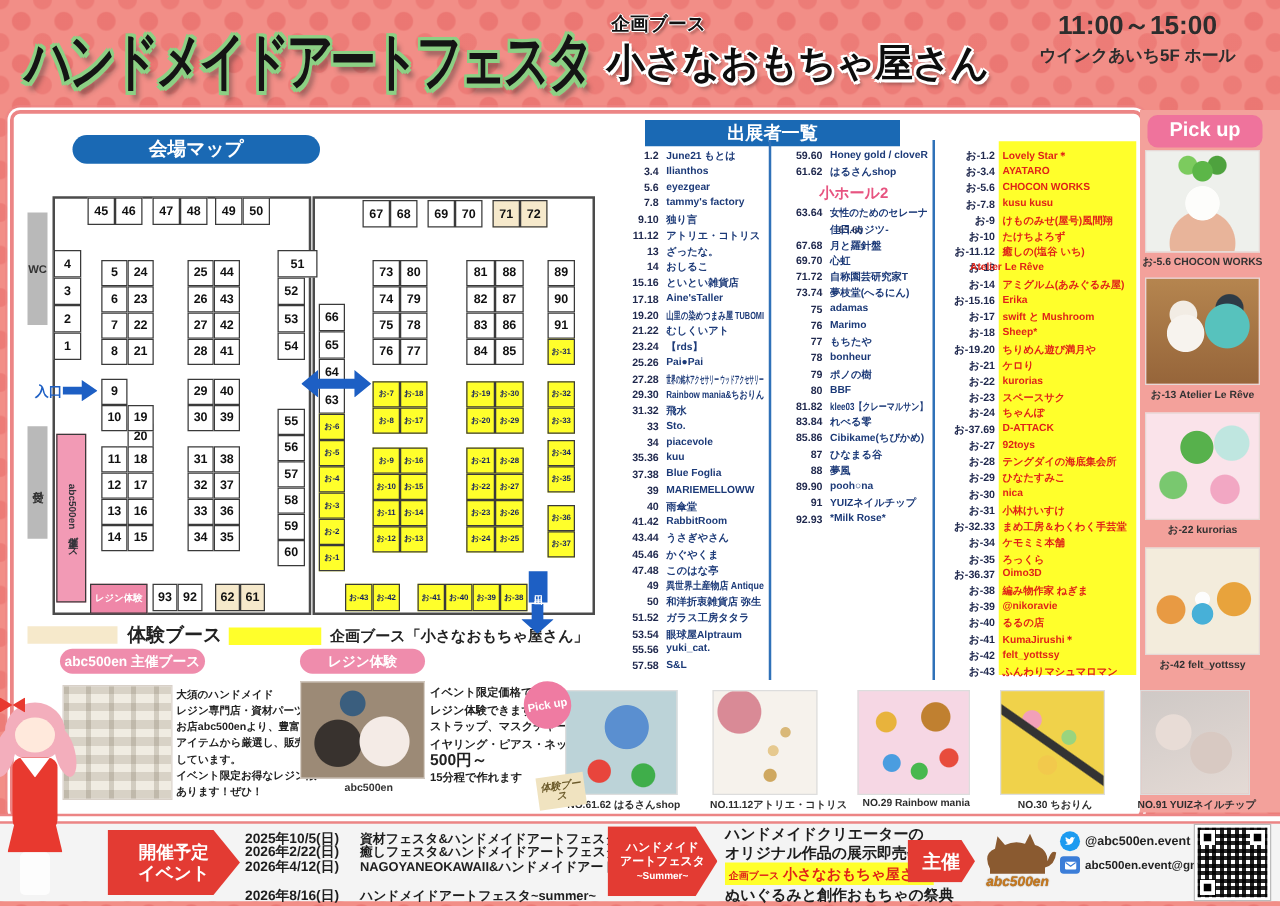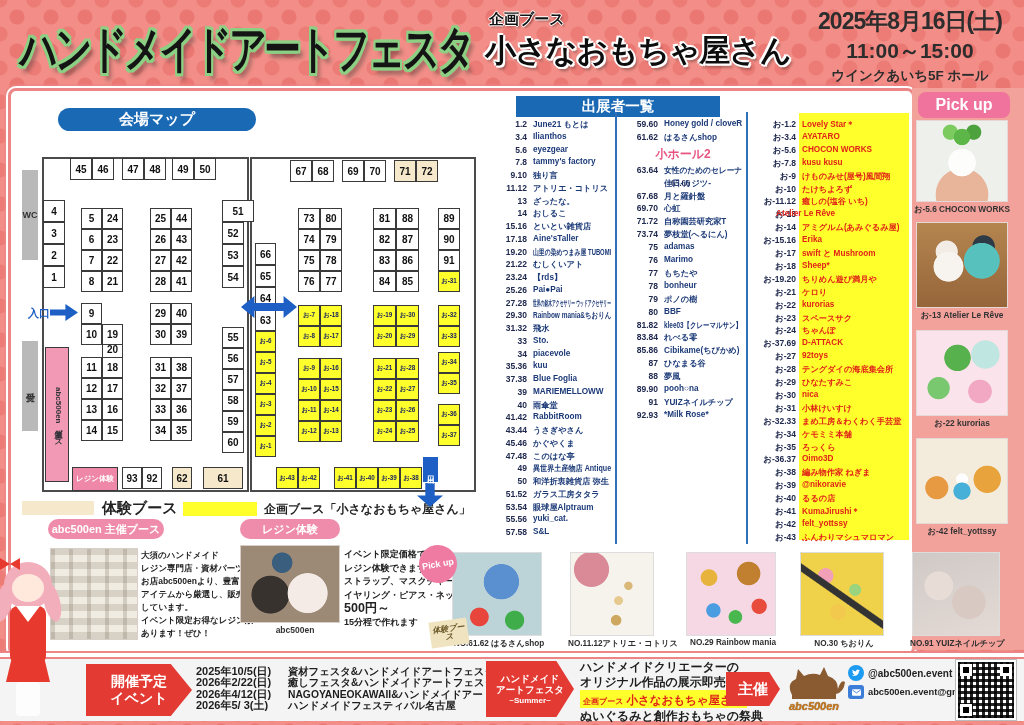--- a/index.html
+++ b/index.html
@@ -121,21 +121,20 @@
   .mascot .skirt{position:absolute;left:8px;top:104px;width:44px;height:22px;background:#e8392f;clip-path:polygon(12% 0,88% 0,100% 100%,0 100%);}
   .mascot .legs{position:absolute;left:18px;top:126px;width:24px;height:34px;background:#fdfdfd;border-radius:4px;}
 </style>
 </head>
 <body>
 
 <div class="abs main-title">ハンドメイドアートフェスタ</div>
 <div class="abs sub-label">企画ブース</div>
 <div class="abs sub-title">小さなおもちゃ屋さん</div>
 <div class="abs hdate">
-  <div class="d1">2025年8月16日(土)</div>
   <div class="d2">11:00～15:00</div>
   <div class="d3">ウインクあいち5F ホール</div>
 </div>
 
 <div class="abs panel"></div>
 <div class="abs pickup-strip"></div>
 
 <div class="abs bluehead map-head">会場マップ</div>
 <div class="abs bluehead exh-head">出展者一覧</div>
 
@@ -240,21 +239,21 @@
     <div class="bo w" style="left: 373px; top: 250px; width: 23px; height: 21px;">83</div>
     <div class="bo w" style="left: 396px; top: 250px; width: 23px; height: 21px;">86</div>
     <div class="bo w" style="left: 373px; top: 271px; width: 23px; height: 21px;">84</div>
     <div class="bo w" style="left: 396px; top: 271px; width: 23px; height: 21px;">85</div>
     <div class="bo w" style="left: 438px; top: 208px; width: 22px; height: 21px;">89</div>
     <div class="bo w" style="left: 438px; top: 229px; width: 22px; height: 21px;">90</div>
     <div class="bo w" style="left: 438px; top: 250px; width: 22px; height: 21px;">91</div>
     <div class="bo b" style="left: 394px; top: 160px; width: 22px; height: 22px;">71</div>
     <div class="bo b" style="left: 416px; top: 160px; width: 22px; height: 22px;">72</div>
     <div class="bo b" style="left: 172px; top: 467px; width: 20px; height: 22px;">62</div>
-    <div class="bo b" style="left: 192px; top: 467px; width: 40px; height: 22px; margin-left: 11px;">61</div>
+    <div class="bo b" style="left: 192px; top: 467px; width: 20px; height: 22px;">61</div>
     <div class="bo y" style="left: 438px; top: 271px; width: 22px; height: 21px;">お-31</div>
     <div class="bo y" style="left: 298px; top: 305px; width: 22px; height: 21px;">お-7</div>
     <div class="bo y" style="left: 320px; top: 305px; width: 22px; height: 21px;">お-18</div>
     <div class="bo y" style="left: 298px; top: 326px; width: 22px; height: 21px;">お-8</div>
     <div class="bo y" style="left: 320px; top: 326px; width: 22px; height: 21px;">お-17</div>
     <div class="bo y" style="left: 373px; top: 305px; width: 23px; height: 21px;">お-19</div>
     <div class="bo y" style="left: 396px; top: 305px; width: 23px; height: 21px;">お-30</div>
     <div class="bo y" style="left: 373px; top: 326px; width: 23px; height: 21px;">お-20</div>
     <div class="bo y" style="left: 396px; top: 326px; width: 23px; height: 21px;">お-29</div>
     <div class="bo y" style="left: 438px; top: 305px; width: 22px; height: 21px;">お-32</div>
@@ -527,21 +526,21 @@
 
 <div class="abs footer"></div>
 <div class="redarrow" style="left:86px;top:664px;width:106px;height:52px;font-size:14px;line-height:17px;">
   <span>開催予定</span>
   <span>イベント</span>
 </div>
 <div class="abs" id="events-layer" style="left:0;top:0;width:1024px;height:725px;pointer-events:none;">
     <div class="evrow" style="top: 661px;"><span class="ev-date">2025年10/5(日)</span><span class="ev-name">資材フェスタ&amp;ハンドメイドアートフェスタ</span></div>
     <div class="evrow" style="top: 672.4px;"><span class="ev-date">2026年2/22(日)</span><span class="ev-name">癒しフェスタ&amp;ハンドメイドアートフェスタ</span></div>
     <div class="evrow" style="top: 683.8px;"><span class="ev-date">2026年4/12(日)</span><span class="ev-name">NAGOYANEOKAWAII&amp;ハンドメイドアートフェスタ</span></div>
-    <div class="evrow" style="top: 695.2px;"><span class="ev-date">2026年5/ 3(土)</span><span class="ev-name">ハンドメイドフェスティバル名古屋</span></div>
+    <div class="evrow" style="top: 706.6px;"><span class="ev-date">2026年8/16(日)</span><span class="ev-name">ハンドメイドアートフェスタ~summer~</span></div>
   </div>
 <div class="redarrow" style="left:486px;top:661px;width:88px;height:56px;font-size:9.5px;line-height:11px;">
   <span>ハンドメイド</span>
   <span>アートフェスタ</span>
   <span style="font-size:8px;">~Summer~</span>
 </div>
 <div class="abs desc">
   <div class="l">ハンドメイドクリエーターの</div>
   <div class="l">オリジナル作品の展示即売会</div>
   <div class="badge">

